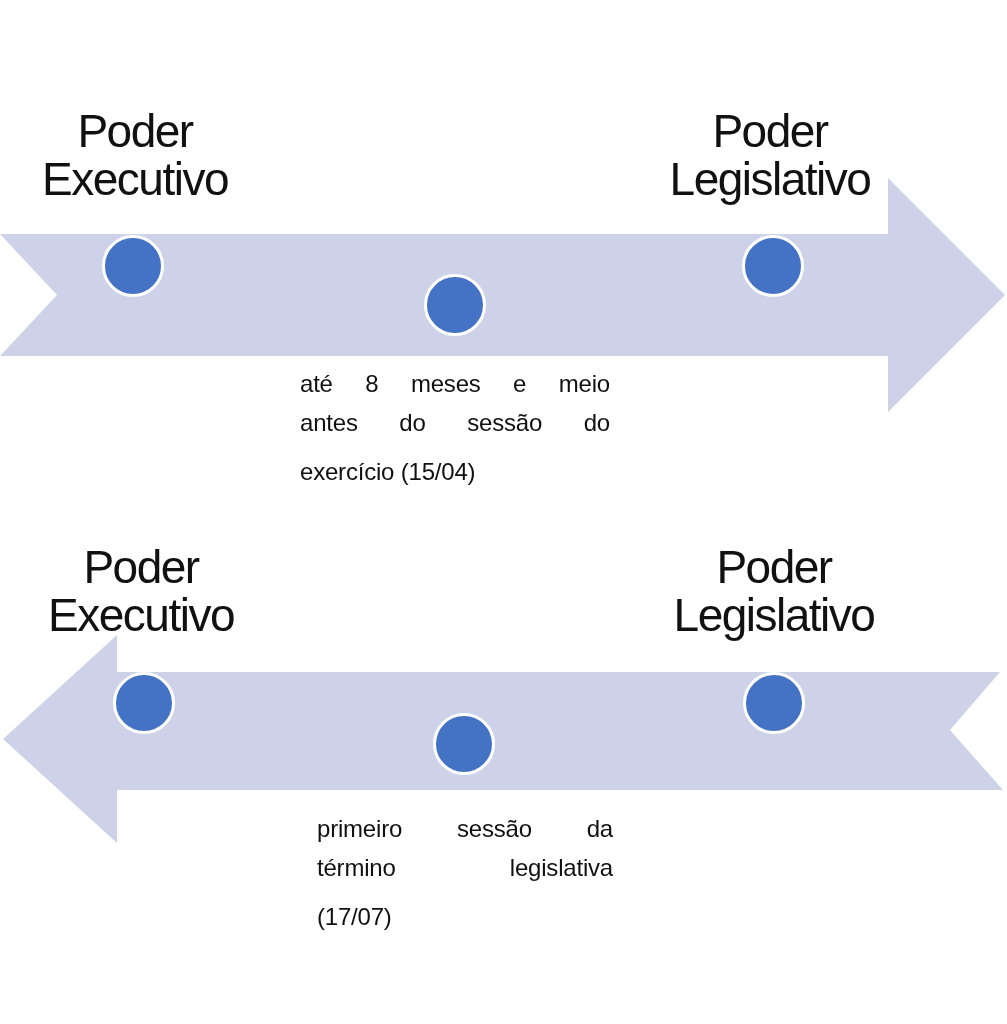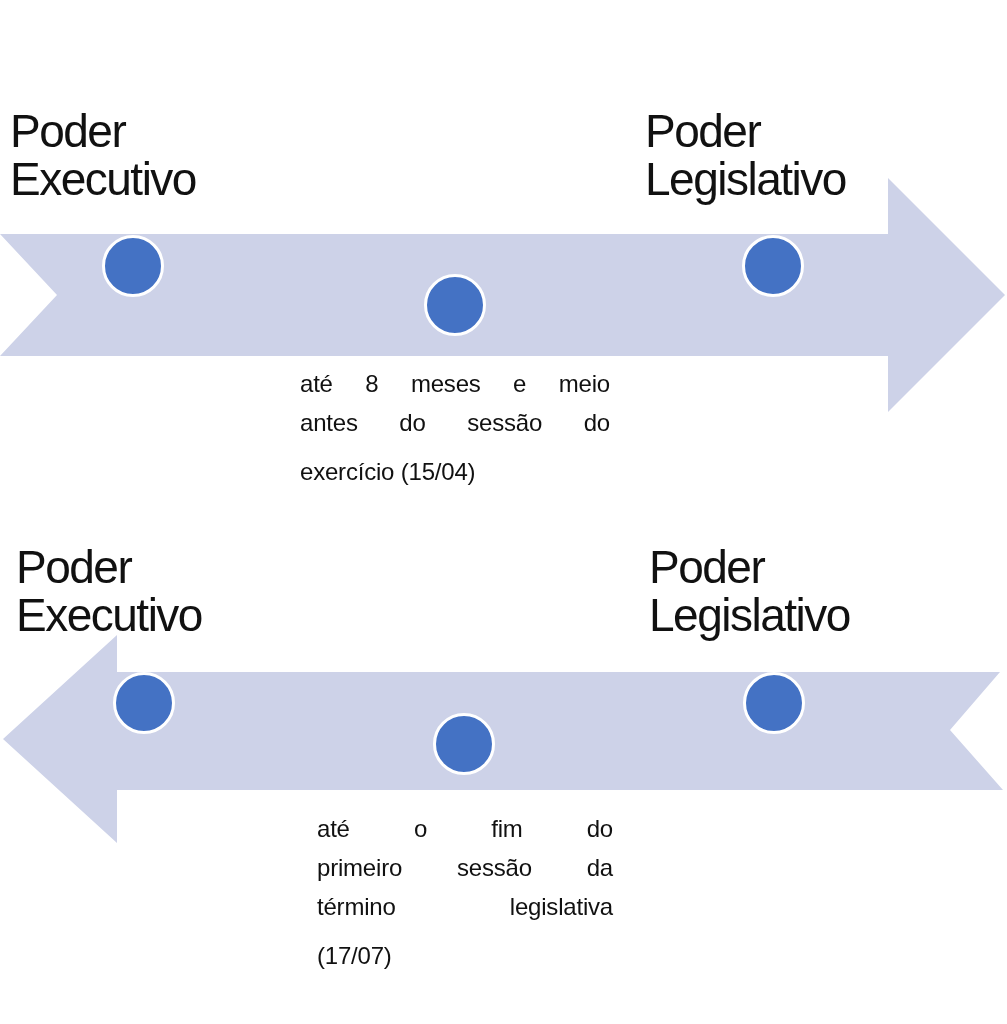--- a/index.html
+++ b/index.html
@@ -23,21 +23,21 @@
     position:absolute;left:0;top:0;width:1007px;height:1024px;
   }
   .arrow-shape{fill:var(--arrow-fill,#cdd2e8);}
   .dot{fill:var(--dot-fill,#4472c4);stroke:var(--dot-ring,#ffffff);stroke-width:3px;}
   .title{
     position:absolute;
     width:250px;
     font-size:46px;
     line-height:48px;
     letter-spacing:-1.5px;
-    text-align:left;
+    text-align:center;
     white-space:normal;
   }
   .title-top-left{left:10px;top:107px;}
   .title-top-right{left:645px;top:107px;}
   .title-bottom-left{left:16px;top:543px;}
   .title-bottom-right{left:649px;top:543px;}
   .caption{
     position:absolute;
     font-size:24px;
     line-height:39px;
@@ -80,19 +80,18 @@
   <div class="caption caption-top">
     <div class="cap-line">até 8 meses e meio</div>
     <div class="cap-line">antes do sessão do</div>
     <div class="cap-line last">exercício (15/04)</div>
   </div>
 
   <div class="title title-bottom-left">Poder Executivo</div>
   <div class="title title-bottom-right">Poder Legislativo</div>
 
   <div class="caption caption-bottom">
-    <div class="cap-line">até o fim do</div>
     <div class="cap-line">primeiro sessão da</div>
     <div class="cap-line">término legislativa</div>
     <div class="cap-line last">(17/07)</div>
   </div>
 
 </div>
 
 </body></html>

